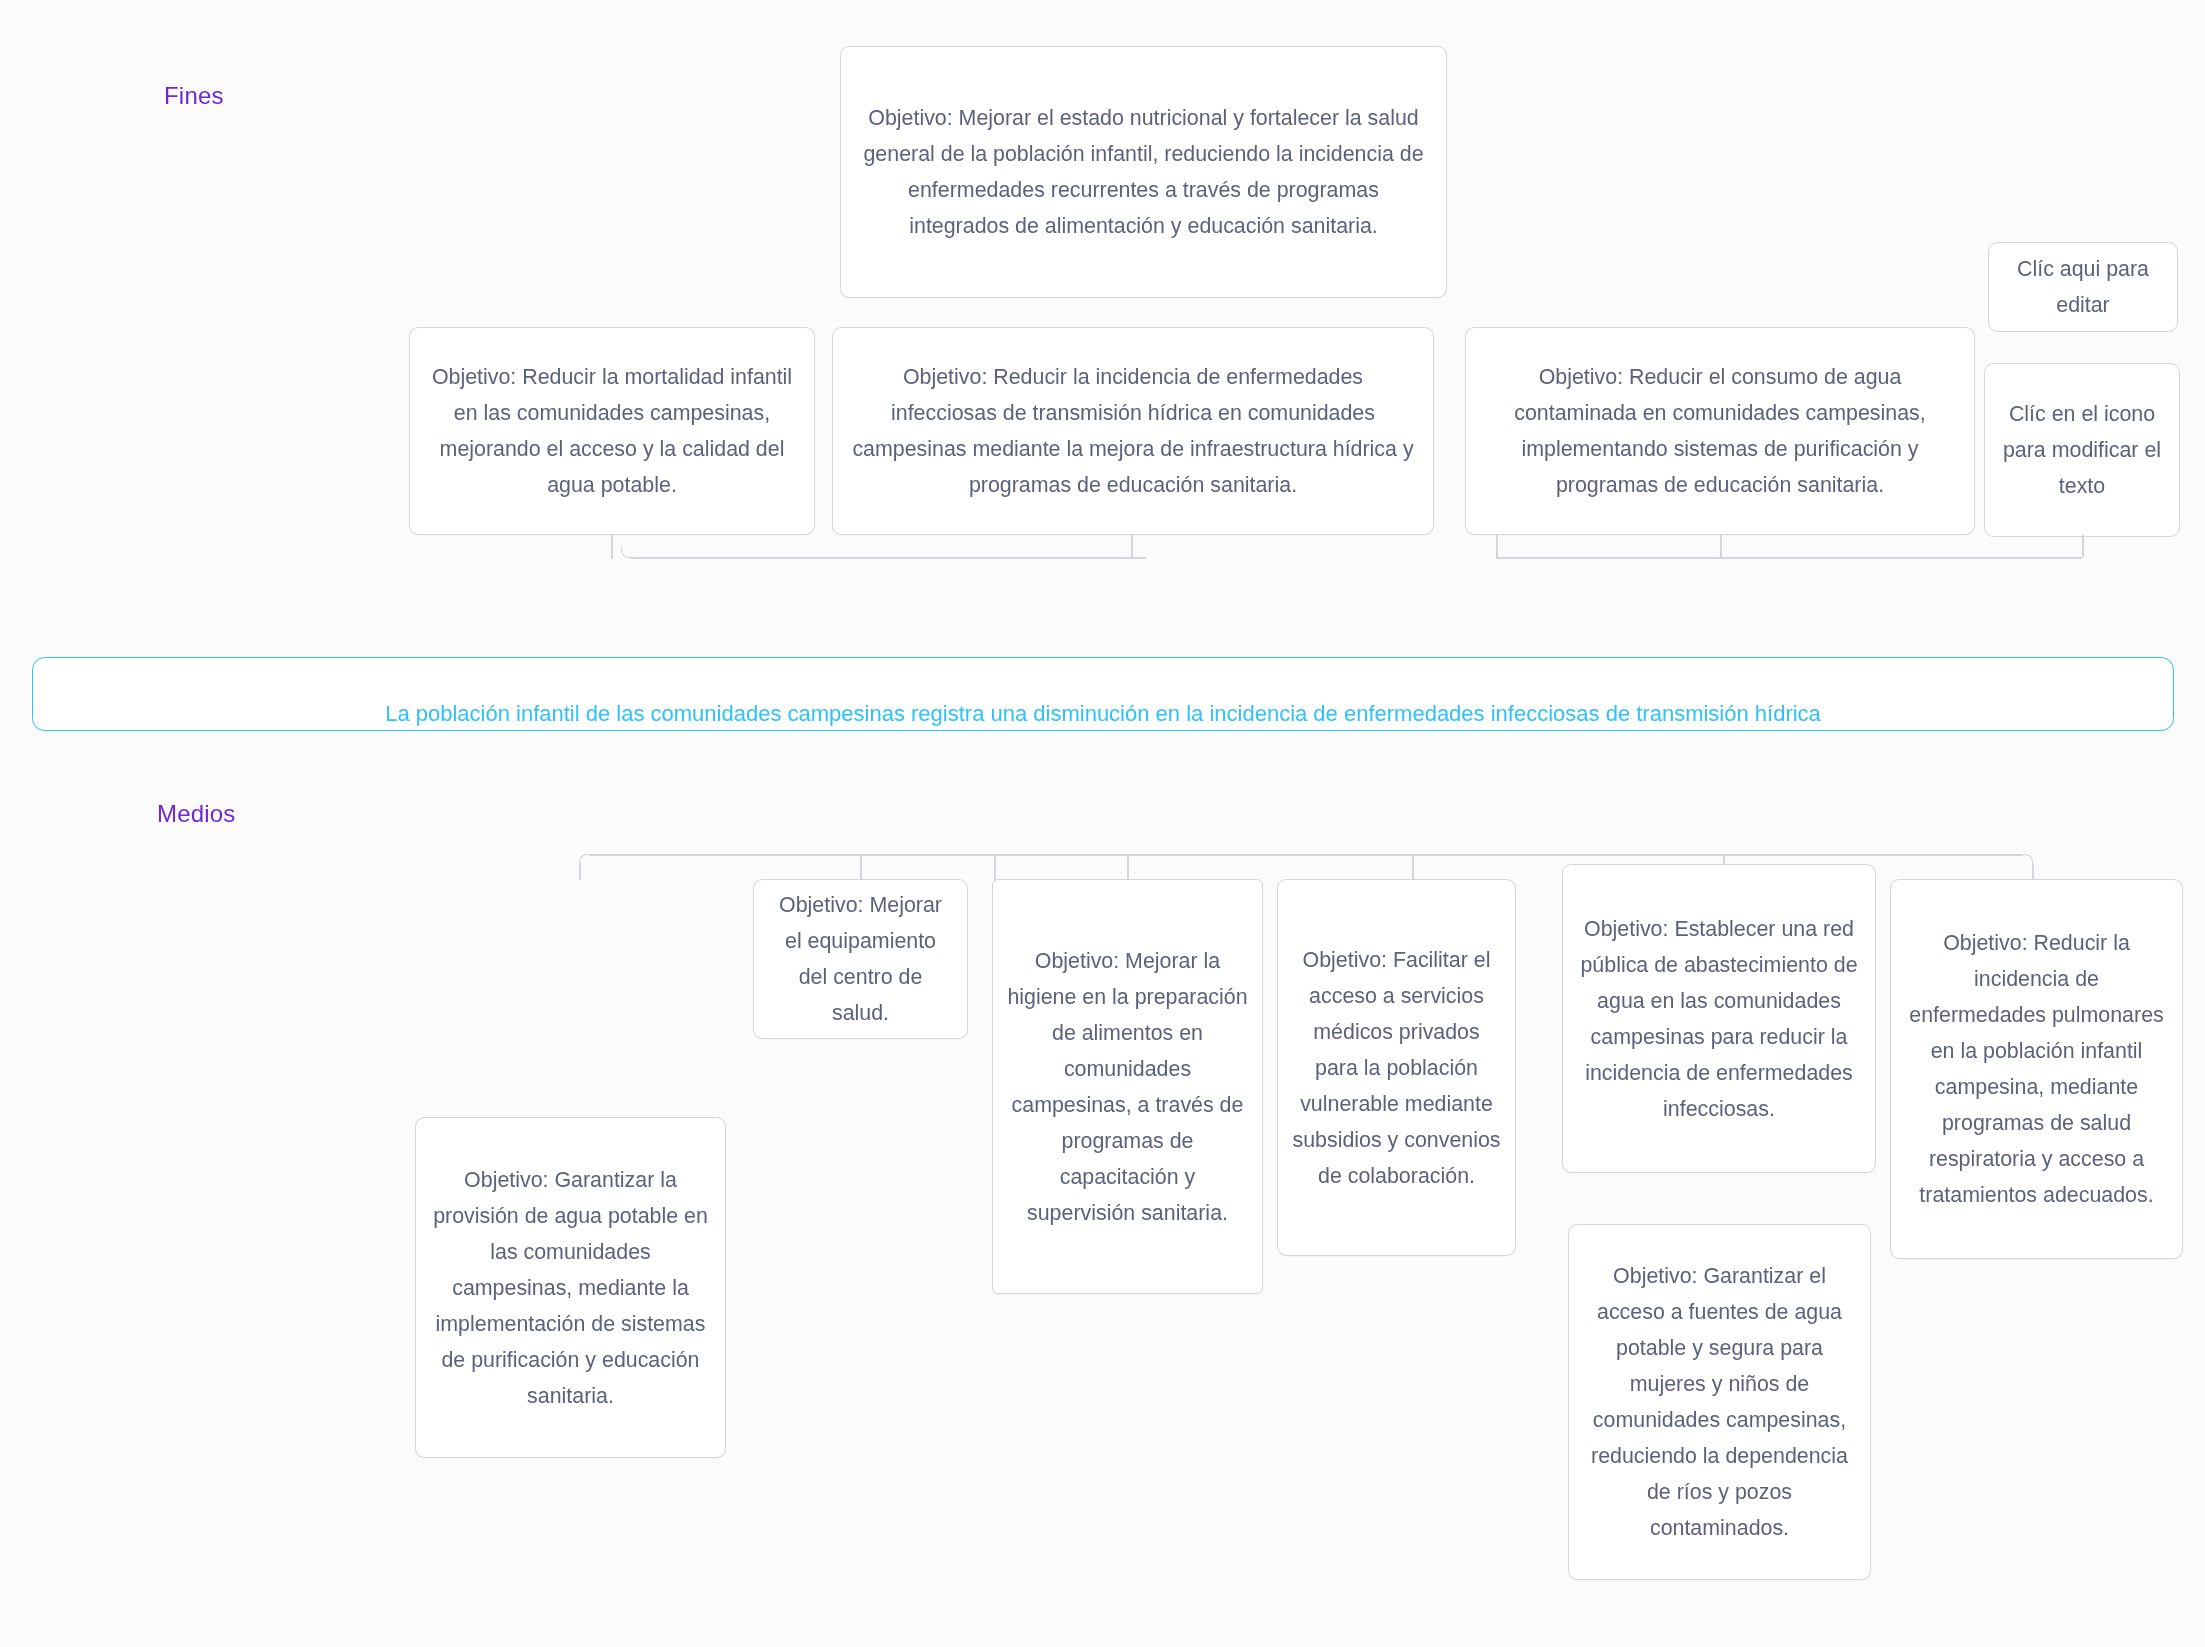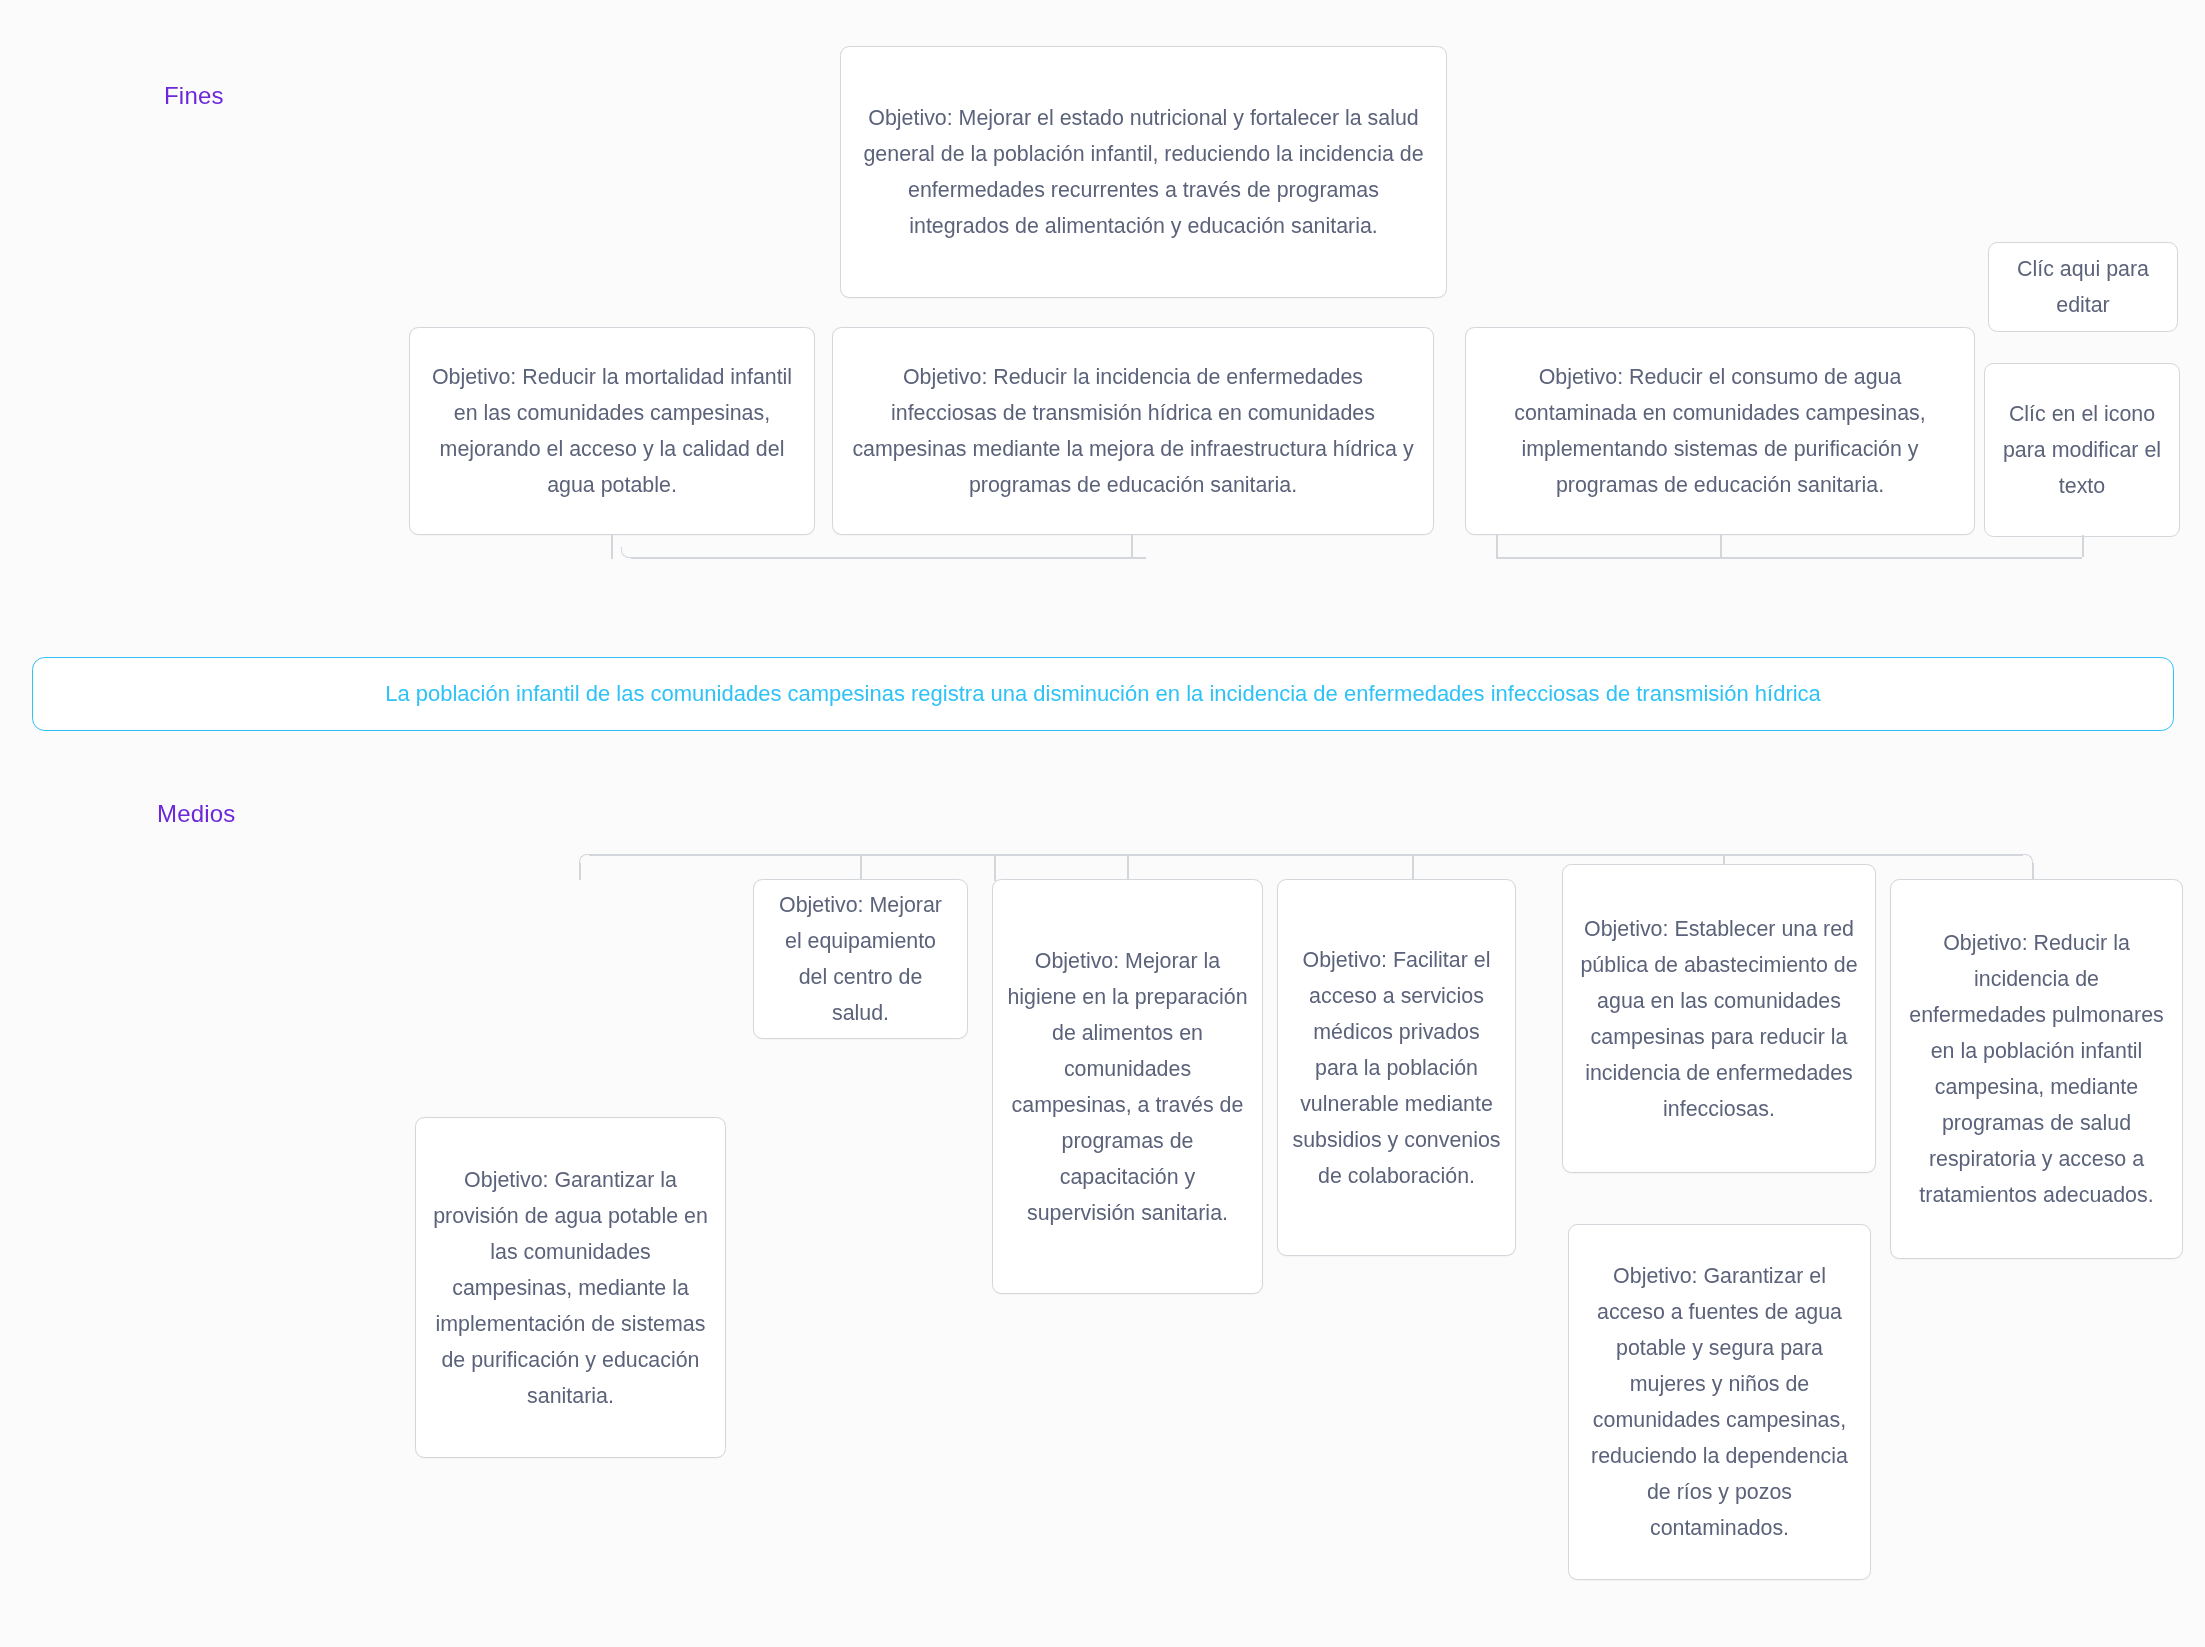--- a/index.html
+++ b/index.html
@@ -54,21 +54,21 @@
     padding:9.5px 11px;
   }
 
   .banner{
     position:absolute;
     box-sizing:border-box;
     border:1.9px solid #2ec2f6;
     border-radius:12.7px;
     background:#ffffff;
     display:flex;
-    align-items:center;
+    align-items:flex-end;
     justify-content:center;
     color:#2ec2f6;
     font-size:22px;
     line-height:32px;
     text-align:center;
     padding:0 24px;
   }
 
   
   .ln{position:absolute;background:#d3d6da;}
@@ -143,21 +143,21 @@
   <div class="ln v" style="left:994px;top:854px;height:27px;"></div>
   <div class="ln v" style="left:1127px;top:854px;height:27px;"></div>
   <div class="ln v" style="left:1412px;top:854px;height:27px;"></div>
   <div class="ln v" style="left:1723px;top:854px;height:27px;"></div>
 
 
   <div class="node" style="left:753px;top:879px;width:215px;height:160px;">
     <span>Objetivo: Mejorar el equipamiento del centro de salud.</span>
   </div>
 
-  <div class="node" style="left:992px;top:879px;width:271px;height:415px;">
+  <div class="node" style="left:992px;top:879px;width:271px;height:415px;border-radius:6px;">
     <span>Objetivo: Mejorar la higiene en la preparación de alimentos en comunidades campesinas, a través de programas de capacitación y supervisión sanitaria.</span>
   </div>
 
   <div class="node" style="left:1277px;top:879px;width:239px;height:377px;">
     <span>Objetivo: Facilitar el acceso a servicios médicos privados para la población vulnerable mediante subsidios y convenios de colaboración.</span>
   </div>
 
   <div class="node" style="left:1562px;top:864px;width:314px;height:309px;">
     <span>Objetivo: Establecer una red pública de abastecimiento de agua en las comunidades campesinas para reducir la incidencia de enfermedades infecciosas.</span>
   </div>

